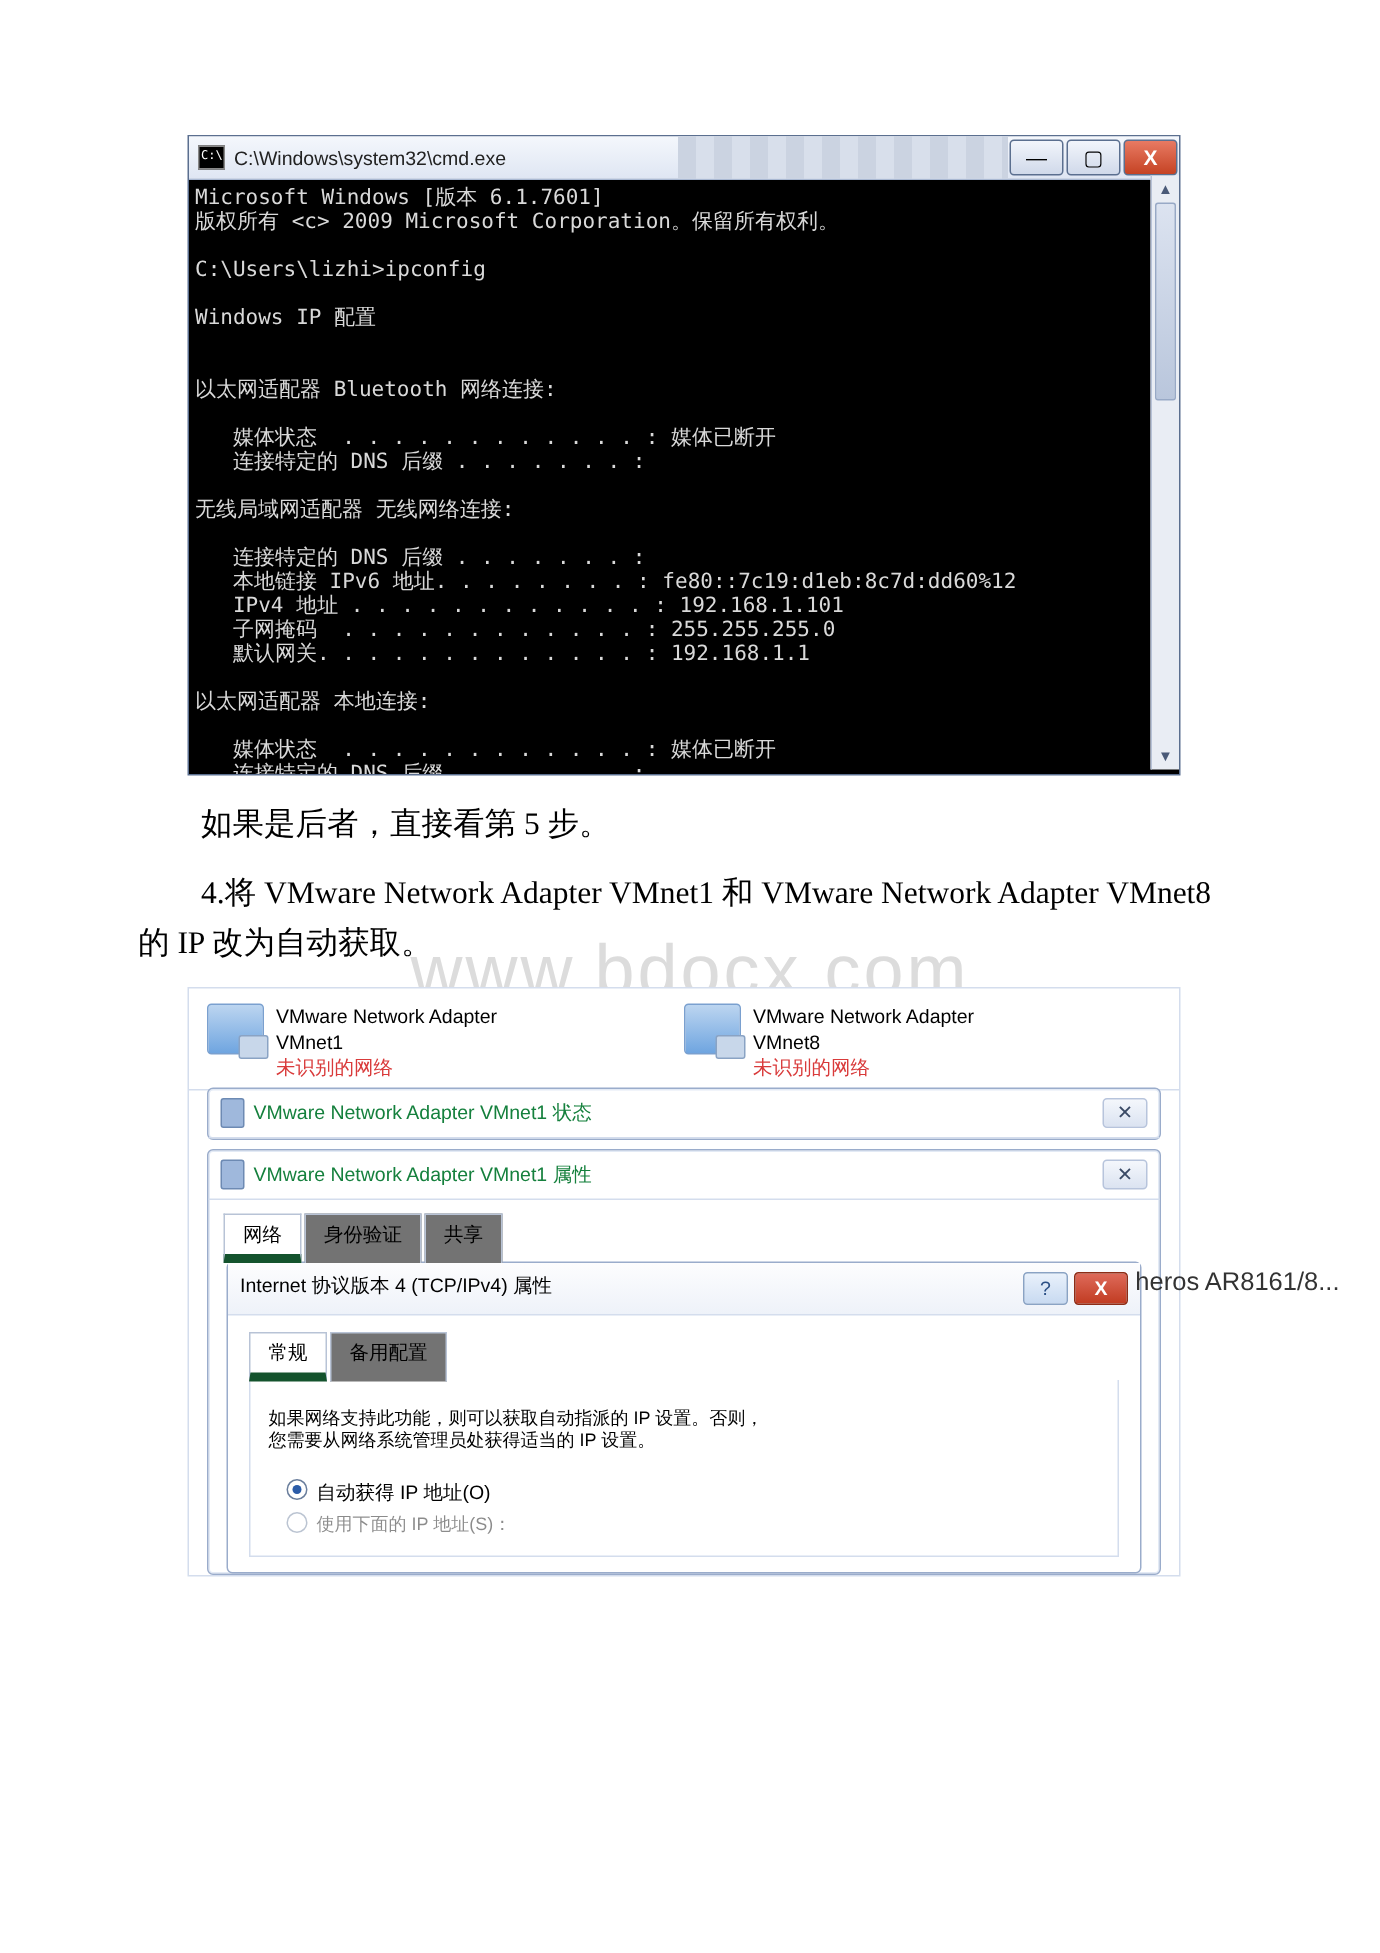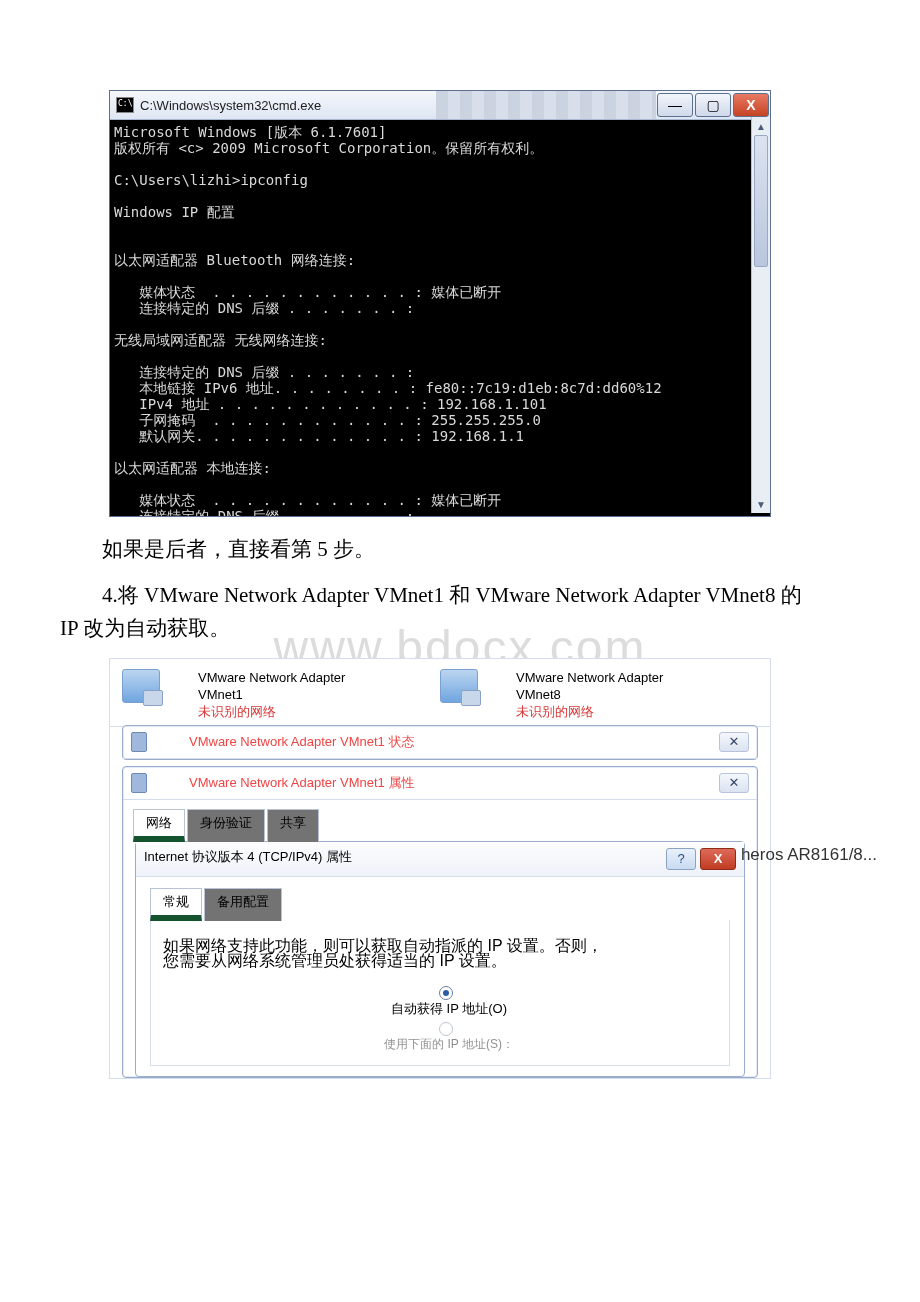--- a/index.html
+++ b/index.html
@@ -2,21 +2,21 @@
 <html><head>
 <meta charset="utf-8">
 <style>
   body {
     margin: 0;
     background: #fff;
     font-family: "SimSun", "宋体", serif;
     width: 920px;
   }
   .page {
-    padding: 90px 100px 50px 60px;
+    padding: 90px 100px 50px 92px;
     position: relative;
   }
   
   .cmd-window {
     width: 660px;
     margin: 0 auto 20px auto;
     border: 1px solid #5b6f8f;
   }
   .cmd-titlebar {
     height: 28px;
@@ -145,21 +145,21 @@
   }
   .adapter-icon::after {
     content: "";
     position: absolute;
     right: -4px; bottom: -4px;
     width: 18px; height: 14px;
     background: #c8d7ea;
     border: 1px solid #8aa3c4;
     border-radius: 2px;
   }
-  .adapter-texts { line-height: 17px; margin-left: 30px; }
+  .adapter-texts { line-height: 17px; }
   .adapter-name { color: #000; }
   .adapter-sub  { color: #000; }
   .adapter-state { color: #d93a3a; }
   .dialog {
     border: 1px solid #9aaccb;
     border-radius: 4px;
     margin: 6px 12px 0 12px;
     background: #fff;
     box-shadow: 0 0 0 1px #e3eaf5 inset;
   }
@@ -170,21 +170,21 @@
     border-bottom: 1px solid #d4dded;
     position: relative;
   }
   .diag-icon {
     width: 14px; height: 18px;
     background: #9fb8dc;
     border: 1px solid #6d8ab3;
     margin-right: 6px;
     border-radius: 2px;
   }
-  .diag-title { flex: 1; color: #ef4444; margin-left: 36px; }
+  .diag-title { flex: 1; color: #15803d; }
   .diag-close {
     width: 28px; height: 18px;
     border: 1px solid #b7c4dc;
     border-radius: 3px;
     background: linear-gradient(#f4f7fc,#dbe3f1);
     display: flex; align-items: center; justify-content: center;
     color: #3a4a66;
     font-size: 13px;
   }
   .overlap-right {
@@ -241,30 +241,29 @@
     border: 1px solid #8d2c16;
     border-radius: 3px;
     color: #fff;
     font-weight: bold;
     display: flex; align-items: center; justify-content: center;
   }
   .inner-body {
     padding: 8px 14px 10px 14px;
   }
   .info-text {
-    font-size: 16px;
+    font-size: 12px;
     line-height: 15px;
     margin: 12px 6px 18px 6px;
   }
   .radio-row {
     display: flex;
-    align-items: center;
+    align-items: flex-start;
     margin: 4px 0 2px 18px;
     font-size: 13px;
-    flex-direction: column;
   }
   .radio-dot {
     width: 12px; height: 12px;
     border: 1px solid #6a7e9c;
     border-radius: 50%;
     margin-right: 6px;
     display: flex; align-items: center; justify-content: center;
   }
   .radio-dot.on::after {
     content: "";

